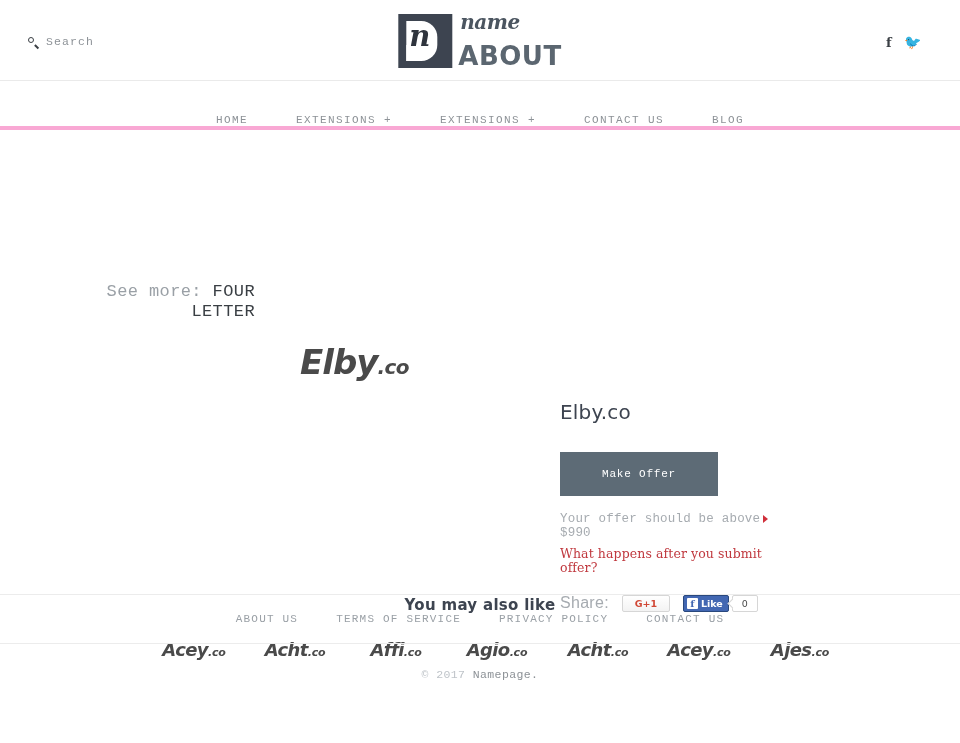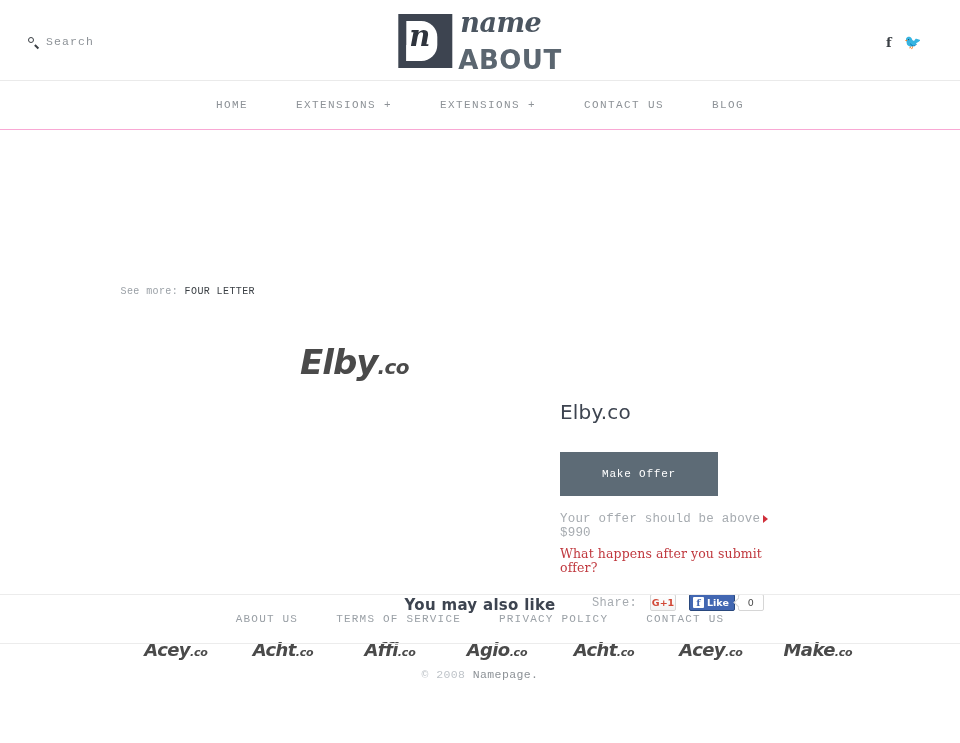--- a/index.html
+++ b/index.html
@@ -110,21 +110,21 @@
   }
   .logo-words {
     display: flex;
     flex-direction: column;
     line-height: 1;
   }
   .logo-name {
     font-family: "DejaVu Serif", serif;
     font-style: italic;
     font-weight: 700;
-    font-size: 27px;
+    font-size: 20px;
     color: #4b5560;
     letter-spacing: -0.5px;
     margin-bottom: 11px;
     margin-left: 2px;
   }
   .logo-page {
     font-family: "DejaVu Sans", sans-serif;
     font-weight: 700;
     font-size: 26px;
     letter-spacing: 0.5px;
@@ -144,23 +144,23 @@
     color: #3a3f44;
     line-height: 1;
     cursor: pointer;
   }
   .social .fb { font-family: "DejaVu Serif", serif; font-weight: 700; font-size: 13px;}
   .social .tw { font-size: 14px; }
 
   
   .mainnav {
     height: 49px;
-    border-bottom: 1px solid #f9a8d4;
-    display: flex;
-    align-items: center;
+    border-bottom: 4px solid #f9a8d4;
+    display: flex;
+    align-items: flex-end;
     justify-content: center;
     gap: 0;
     box-sizing: border-box;
   }
   .mainnav a {
     font-family: "Liberation Mono", monospace;
     font-size: 11px;
     letter-spacing: 1.4px;
     color: #8d9297;
     text-decoration: none;
@@ -173,21 +173,21 @@
   .content {
     position: relative;
     height: 464px;
   }
   .see-more {
     position: absolute;
     left: 105px;
     top: 152px;
     width: 150px;
     font-family: "Liberation Mono", monospace;
-    font-size: 10px;
+    font-size: 17px;
     line-height: 20px;
     letter-spacing: 0.4px;
     color: #9aa0a6;
     text-align: right;
   }
   .see-more .cat {
     color: #3a3f44;
     text-decoration: none;
     cursor: pointer;
   }
@@ -271,33 +271,32 @@
     cursor: pointer;
   }
 
   .share-row {
     margin-top: 19px;
     display: flex;
     align-items: center;
     gap: 13px;
   }
   .share-label {
-    font-family: Liberation Mono, monospace;
-    font-size: 12px;
+    font-family: Liberation Sans, sans-serif;
+    font-size: 16px;
     color: #a6abb0;
     letter-spacing: 0.3px;
-    margin-left: 32px;
   }
   .gplus {
     display: inline-flex;
     align-items: center;
     justify-content: center;
     height: 15px;
     min-width: 24px;
-    padding: 0 0;
+    padding: 0 11px;
     border: 1px solid #d6d6d6;
     border-radius: 2px;
     background: linear-gradient(#ffffff, #f3f3f3);
     font-family: "DejaVu Sans", sans-serif;
     font-weight: 700;
     font-size: 9.5px;
     color: #d14836;
     cursor: pointer;
     box-sizing: content-box;
   }
@@ -376,21 +375,21 @@
     color: #3d4450;
     letter-spacing: 0.3px;
   }
   .related {
     position: absolute;
     left: 0; right: 0;
     top: 505px;
     display: flex;
     justify-content: center;
     align-items: center;
-    gap: 6px;
+    gap: 0;
     margin-left: 34px;
   }
   .related .item {
     width: 101px;
     text-align: center;
     font-family: "DejaVu Sans", sans-serif;
     font-weight: 700;
     font-style: italic;
     font-size: 18px;
     color: #4a4a4a;
@@ -515,29 +514,29 @@
 
   <div class="alsolike-title">You may also like</div>
 
   <div class="related">
     <a href="#" class="item"><span>Acey</span><span class="tld">.co</span></a>
     <a href="#" class="item"><span>Acht</span><span class="tld">.co</span></a>
     <a href="#" class="item"><span>Affi</span><span class="tld">.co</span></a>
     <a href="#" class="item"><span>Agio</span><span class="tld">.co</span></a>
     <a href="#" class="item"><span>Acht</span><span class="tld">.co</span></a>
     <a href="#" class="item"><span>Acey</span><span class="tld">.co</span></a>
-    <a href="#" class="item"><span>Make</span><span class="tld">.co</span></a>
+    <a href="#" class="item"><span>Ajes</span><span class="tld">.co</span></a>
   </div>
 
 </div>
 
 <div class="footer">
   <div class="footer-nav">
     <a href="#">ABOUT US</a>
     <a href="#">TERMS OF SERVICE</a>
     <a href="#">PRIVACY POLICY</a>
     <a href="#">CONTACT US</a>
   </div>
   <div class="copyright">
-    <span>© 2008</span>
+    <span>© 2017</span>
     <span class="brand">Namepage.</span>
   </div>
 </div>
 
 </body></html>

